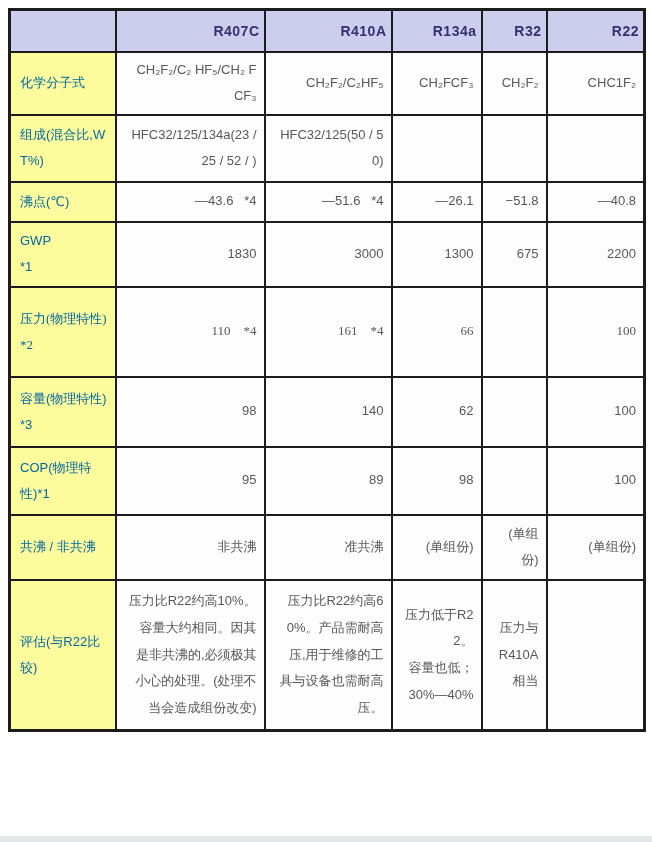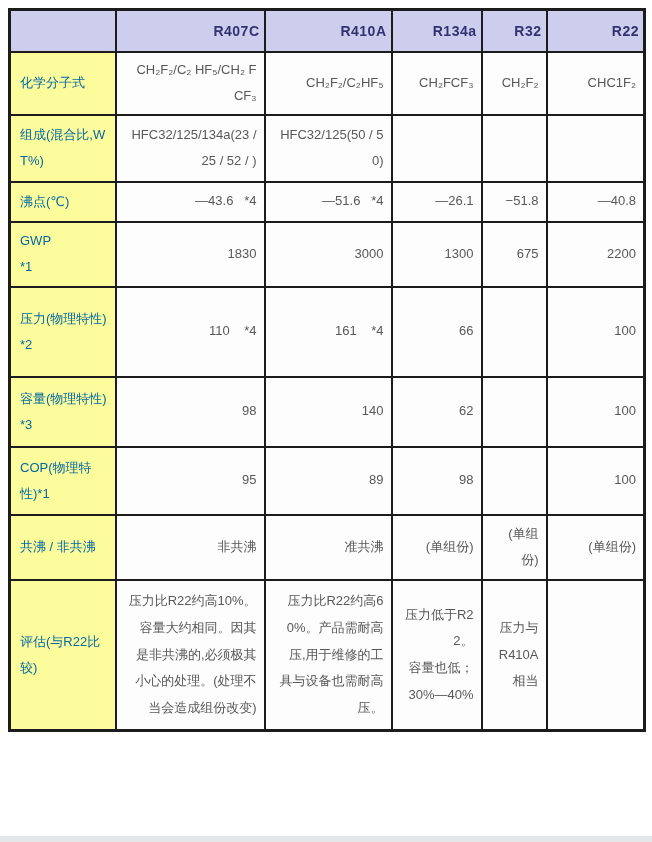--- a/index.html
+++ b/index.html
@@ -30,21 +30,21 @@
   col.c3 { width: 90px; }
   col.c4 { width: 65px; }
   col.c5 { width: 98px; }
   
   tr.tr-h  { height: 42px; }
   tr.tr-0  { height: 45px; }
   tr.tr-1  { height: 67px; }
   tr.tr-2  { height: 40px; }
   tr.tr-3  { height: 96px; }
   tr.tr-4  { height: 65px; }
-  tr.tr-5  { height: 90px; }
+  tr.tr-5  { height: 90px; font-family: Liberation Serif, serif; }
   tr.tr-6  { height: 70px; }
   tr.tr-7  { height: 68px; }
   tr.tr-8  { height: 65px; }
   tr.tr-9  { height: 47px; }
   tr.tr-10 { height: 151px; }
 
   thead th {
     background: var(--header-bg, #cdcdee);
     color: var(--header-text, #323270);
     font-weight: bold;

